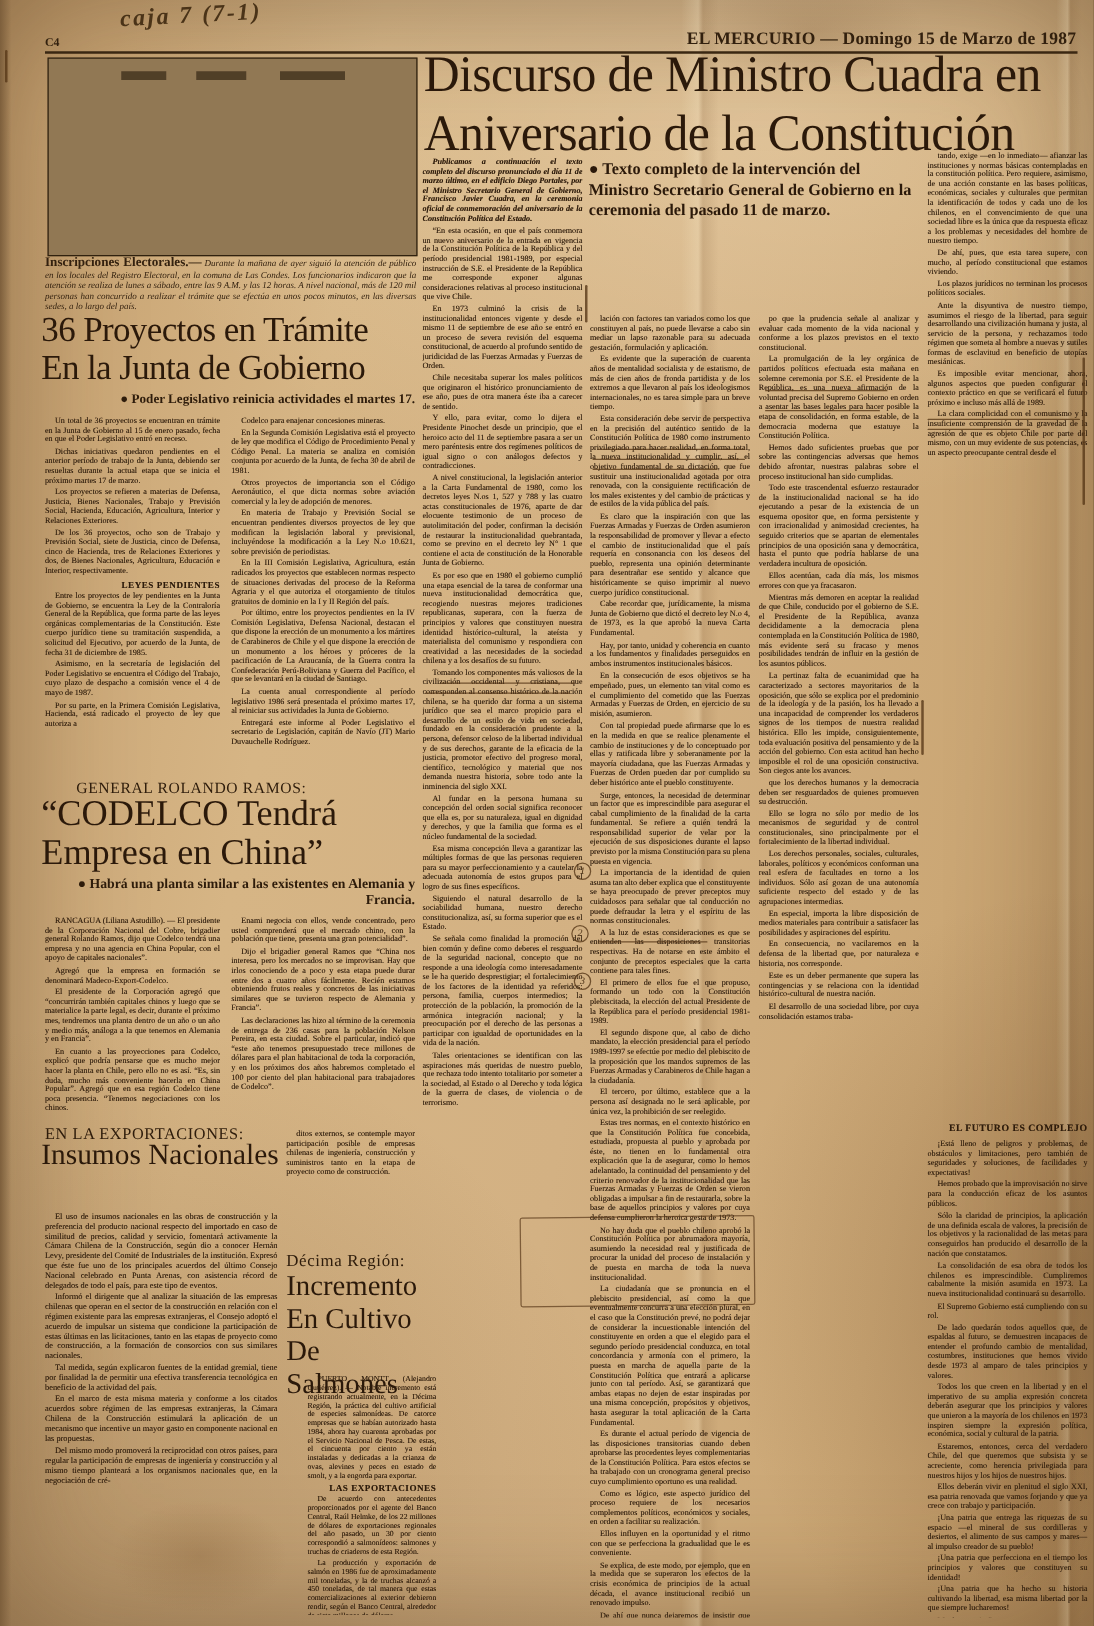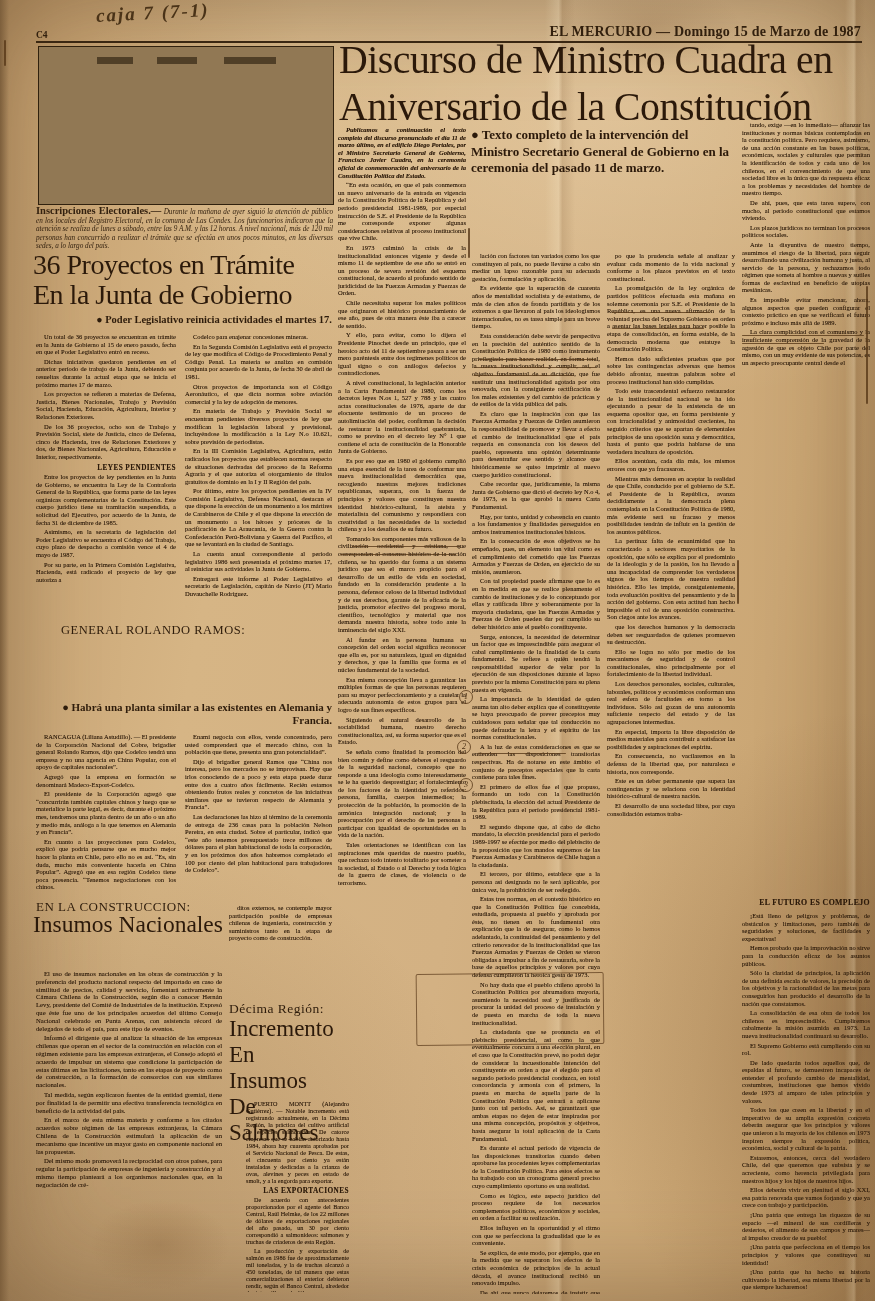--- a/index.html
+++ b/index.html
@@ -118,38 +118,42 @@
         <p>Otros proyectos de importancia son el Código Aeronáutico, el que dicta normas sobre aviación comercial y la ley de adopción de menores.</p>
         <p>En materia de Trabajo y Previsión Social se encuentran pendientes diversos proyectos de ley que modifican la legislación laboral y previsional, incluyéndose la modificación a la Ley N.o 10.621, sobre previsión de periodistas.</p>
         <p>En la III Comisión Legislativa, Agricultura, están radicados los proyectos que establecen normas respecto de situaciones derivadas del proceso de la Reforma Agraria y el que autoriza el otorgamiento de títulos gratuitos de dominio en la I y II Región del país.</p>
         <p>Por último, entre los proyectos pendientes en la IV Comisión Legislativa, Defensa Nacional, destacan el que dispone la erección de un monumento a los mártires de Carabineros de Chile y el que dispone la erección de un monumento a los héroes y próceres de la pacificación de La Araucanía, de la Guerra contra la Confederación Perú-Boliviana y Guerra del Pacífico, el que se levantará en la ciudad de Santiago.</p>
         <p>La cuenta anual correspondiente al período legislativo 1986 será presentada el próximo martes 17, al reiniciar sus actividades la Junta de Gobierno.</p>
         <p>Entregará este informe al Poder Legislativo el secretario de Legislación, capitán de Navío (JT) Mario Duvauchelle Rodríguez.</p>
       </div>
   </div>
 
   <div class="kicker k-codelco">GENERAL ROLANDO RAMOS:</div>
+  <div class="headline h-codelco">
+    <div>“CODELCO Tendrá</div>
+    <div>Empresa en China”</div>
+  </div>
   <div class="sub sub-codelco">● Habrá una planta similar a las existentes en Alemania y Francia.</div>
   <div class="col" style="left:36px;top:733px;width:140px;height:163px;">
     <div>
         <p>RANCAGUA (Liliana Astudillo). — El presidente de la Corporación Nacional del Cobre, brigadier general Rolando Ramos, dijo que Codelco tendrá una empresa y no una agencia en China Popular, con el apoyo de capitales nacionales”.</p>
         <p>Agregó que la empresa en formación se denominará Madeco-Export-Codelco.</p>
         <p>El presidente de la Corporación agregó que “concurrirán también capitales chinos y luego que se materialice la parte legal, es decir, durante el próximo mes, tendremos una planta dentro de un año o un año y medio más, análoga a la que tenemos en Alemania y en Francia”.</p>
         <p>En cuanto a las proyecciones para Codelco, explicó que podría pensarse que es mucho mejor hacer la planta en Chile, pero ello no es así. “Es, sin duda, mucho más conveniente hacerla en China Popular”. Agregó que en esa región Codelco tiene poca presencia. “Tenemos negociaciones con los chinos.</p>
       </div>
   </div>
   <div class="col" style="left:185px;top:733px;width:147px;height:163px;">
     <div>
         <p>Enami negocia con ellos, vende concentrado, pero usted comprenderá que el mercado chino, con la población que tiene, presenta una gran potencialidad”.</p>
         <p>Dijo el brigadier general Ramos que “China nos interesa, pero los mercados no se improvisan. Hay que irlos conociendo de a poco y esta etapa puede durar entre dos a cuatro años fácilmente. Recién estamos obteniendo frutos reales y concretos de las iniciativas similares que se tuvieron respecto de Alemania y Francia”.</p>
         <p>Las declaraciones las hizo al término de la ceremonia de entrega de 236 casas para la población Nelson Pereira, en esta ciudad. Sobre el particular, indicó que “este año tenemos presupuestado trece millones de dólares para el plan habitacional de toda la corporación, y en los próximos dos años habremos completado el 100 por ciento del plan habitacional para trabajadores de Codelco”.</p>
       </div>
   </div>
 
-  <div class="kicker k-constr">EN LA CONSTRUCCION:</div>
+  <div class="kicker k-constr">EN LA EXPORTACIONES:</div>
   <div class="headline h-constr">
     <div>Insumos Nacionales</div>
   </div>
   <div class="col" style="left:36px;top:970px;width:186px;height:325px;font-size:6.7px;line-height:7.8px;">
     <div>
         <p>El uso de insumos nacionales en las obras de construcción y la preferencia del producto nacional respecto del importado en caso de similitud de precios, calidad y servicio, fomentará activamente la Cámara Chilena de la Construcción, según dio a conocer Hernán Levy, presidente del Comité de Industriales de la institución. Expresó que éste fue uno de los principales acuerdos del último Consejo Nacional celebrado en Punta Arenas, con asistencia récord de delegados de todo el país, para este tipo de eventos.</p>
         <p>Informó el dirigente que al analizar la situación de las empresas chilenas que operan en el sector de la construcción en relación con el régimen existente para las empresas extranjeras, el Consejo adoptó el acuerdo de impulsar un sistema que condicione la participación de estas últimas en las licitaciones, tanto en las etapas de proyecto como de construcción, a la formación de consorcios con sus similares nacionales.</p>
         <p>Tal medida, según explicaron fuentes de la entidad gremial, tiene por finalidad la de permitir una efectiva transferencia tecnológica en beneficio de la actividad del país.</p>
         <p>En el marco de esta misma materia y conforme a los citados acuerdos sobre régimen de las empresas extranjeras, la Cámara Chilena de la Construcción estimulará la aplicación de un mecanismo que incentive un mayor gasto en componente nacional en las propuestas.</p>
         <p>Del mismo modo promoverá la reciprocidad con otros países, para regular la participación de empresas de ingeniería y construcción y al mismo tiempo planteará a los organismos nacionales que, en la negociación de cré-</p>
@@ -157,21 +161,21 @@
   </div>
   <div class="col" style="left:229px;top:904px;width:103px;height:94px;">
     <div>
         <p>ditos externos, se contemple mayor participación posible de empresas chilenas de ingeniería, construcción y suministros tanto en la etapa de proyecto como de construcción.</p>
       </div>
   </div>
 
   <div class="kicker k-decima">Décima Región:</div>
   <div class="headline h-salmon">
     <div>Incremento</div>
-    <div>En Insumos</div>
+    <div>En Cultivo</div>
     <div>De Salmones</div>
   </div>
   <div class="col" style="left:246px;top:1100px;width:103px;height:192px;font-size:6.2px;line-height:7px;">
     <div>
         <p>PUERTO MONTT (Alejandro Gutiérrez). — Notable incremento está registrando actualmente, en la Décima Región, la práctica del cultivo artificial de especies salmonídeas. De catorce empresas que se habían autorizado hasta 1984, ahora hay cuarenta aprobadas por el Servicio Nacional de Pesca. De estas, el cincuenta por ciento ya están instaladas y dedicadas a la crianza de ovas, alevines y peces en estado de smolt, y a la engorda para exportar.</p>
       </div>
     <p class="crosshead">LAS EXPORTACIONES</p>
     <div>
         <p>De acuerdo con antecedentes proporcionados por el agente del Banco Central, Raúl Helmke, de los 22 millones de dólares de exportaciones regionales del año pasado, un 30 por ciento correspondió a salmonídeos: salmones y truchas de criaderos de esta Región.</p>
         <p>La producción y exportación de salmón en 1986 fue de aproximadamente mil toneladas, y la de truchas alcanzó a 450 toneladas, de tal manera que estas comercializaciones al exterior debieron rendir, según el Banco Central, alrededor de siete millones de dólares.</p>

